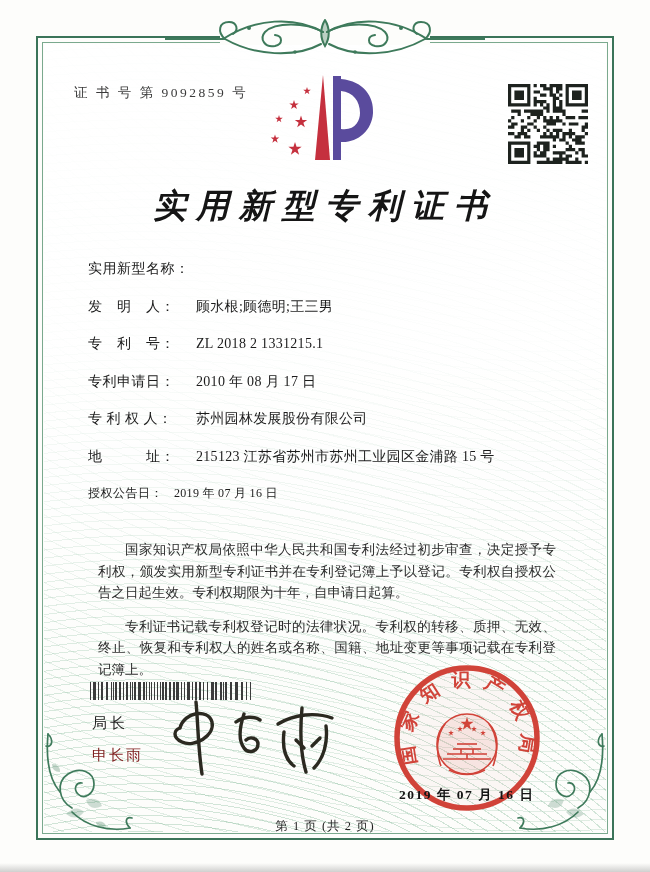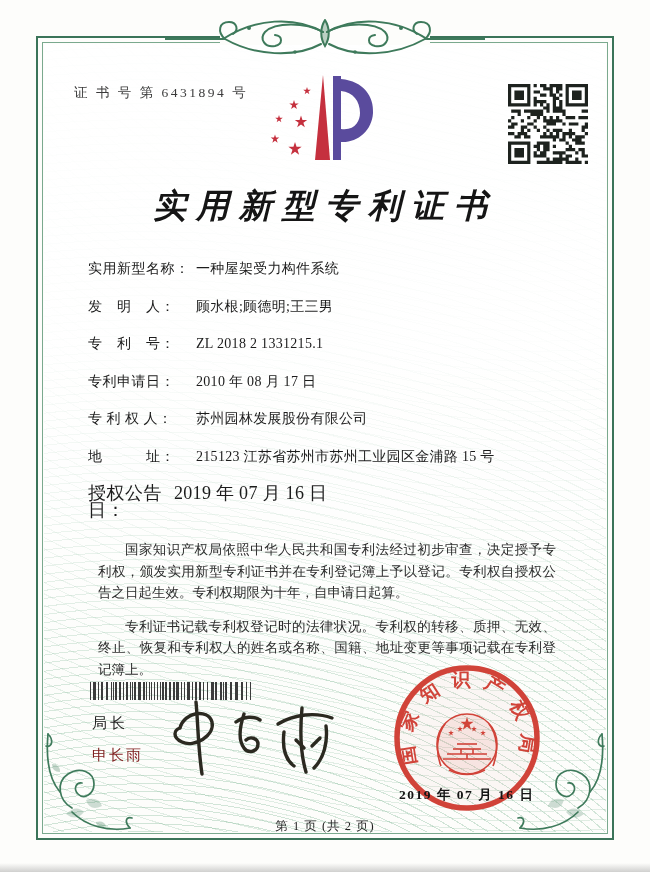--- a/index.html
+++ b/index.html
@@ -29,21 +29,21 @@
   .cert-no{position:absolute;left:74px;top:84px;font-size:13.5px;letter-spacing:2.5px;color:#3a3a3a;}
   .logo{position:absolute;left:266px;top:70px;width:118px;height:102px;}
   .qr{position:absolute;left:508px;top:84px;width:80px;height:80px;}
   .title{position:absolute;left:0;right:0;top:184px;text-align:center;
          font-size:33px;font-weight:700;letter-spacing:10px;color:#151515;font-style:italic;}
   
   .fields{position:absolute;left:88px;top:260px;width:482px;}
   .field-row{display:flex;margin-bottom:20.5px;font-size:14px;line-height:17px;color:#1c1c1c;}
   .field-label{flex:0 0 108px;letter-spacing:.5px;}
   .field-value{flex:1;letter-spacing:.3px;}
-  .grant-row{display:flex;font-size:18px;line-height:17px;color:#1c1c1c;}
+  .grant-row{display:flex;font-size:12px;line-height:17px;color:#1c1c1c;}
   .grant-pair{display:flex;}
   .grant-pair.first{width:272px;}
   .grant-pair .field-label{flex:0 0 86px;}
   
   .body-text{position:absolute;left:86px;top:527px;width:482px;
              font-size:13.5px;line-height:21.6px;color:#2d2d2d;text-align:justify;}
   .body-text p{margin:12px;text-indent:2em;}
   
   .barcode{position:absolute;left:90px;top:682px;width:165px;height:18px;}
   .signer-title{position:absolute;left:92px;top:714px;font-size:15px;letter-spacing:3px;color:#222;}
@@ -103,21 +103,21 @@
       <path d="M34,78 C20,70 18,52 30,44 C42,36 56,42 56,54 C56,64 46,70 40,64 C35,59 38,52 44,53"></path>
       <path d="M10,4 C8,26 10,48 22,62"></path>
       <path d="M10,4 C16,10 14,18 8,16"></path>
       <path d="M92,98 C70,102 48,96 34,82"></path>
       <path d="M92,98 C86,92 88,86 94,88"></path>
       <path d="M48,70 q12,-4 16,6 q-12,6 -16,-6" fill="rgba(62,122,91,.25)" stroke="none"></path>
       <path d="M28,84 q10,-10 18,-2 q-8,10 -18,2" fill="rgba(62,122,91,.25)" stroke="none"></path>
     </g>
   </svg>
 
-  <div class="cert-no">证 书 号 第 6431894 号</div>
+  <div class="cert-no">证 书 号 第 9092859 号</div>
 
   <svg class="logo" viewBox="0 0 118 102">
     <defs>
       <path id="star" d="M0,-1 L0.224,-0.309 0.951,-0.309 0.363,0.118 0.588,0.809 0,0.382 -0.588,0.809 -0.363,0.118 -0.951,-0.309 -0.224,-0.309 Z"></path>
     </defs>
     <path d="M67,6 L75,6 L75,90 L67,90 Z" fill="#5a4b9d"></path>
     <path d="M75,9 C98,11 108,27 107,43 C106,61 91,73 75,72 L75,59 C89,61 94,51 94,43 C94,31 87,22 75,21 Z" fill="#5a4b9d"></path>
     <path d="M57,5 L64,90 L49,90 Z" fill="#c5303e"></path>
     <use href="#star" transform="translate(41,21) scale(4)" fill="#c5303e"></use>
     <use href="#star" transform="translate(28,35) scale(5)" fill="#c5303e"></use>
@@ -129,21 +129,20 @@
 
   <svg class="qr" id="qr-svg" viewBox="0 0 80 80">
       <path d="M0.00,0.00h3.20v3.20h-3.20zM3.20,0.00h3.20v3.20h-3.20zM6.40,0.00h3.20v3.20h-3.20zM9.60,0.00h3.20v3.20h-3.20zM12.80,0.00h3.20v3.20h-3.20zM16.00,0.00h3.20v3.20h-3.20zM19.20,0.00h3.20v3.20h-3.20zM25.60,0.00h3.20v3.20h-3.20zM32.00,0.00h3.20v3.20h-3.20zM35.20,0.00h3.20v3.20h-3.20zM41.60,0.00h3.20v3.20h-3.20zM44.80,0.00h3.20v3.20h-3.20zM48.00,0.00h3.20v3.20h-3.20zM51.20,0.00h3.20v3.20h-3.20zM57.60,0.00h3.20v3.20h-3.20zM60.80,0.00h3.20v3.20h-3.20zM64.00,0.00h3.20v3.20h-3.20zM67.20,0.00h3.20v3.20h-3.20zM70.40,0.00h3.20v3.20h-3.20zM73.60,0.00h3.20v3.20h-3.20zM76.80,0.00h3.20v3.20h-3.20zM0.00,3.20h3.20v3.20h-3.20zM19.20,3.20h3.20v3.20h-3.20zM35.20,3.20h3.20v3.20h-3.20zM38.40,3.20h3.20v3.20h-3.20zM41.60,3.20h3.20v3.20h-3.20zM48.00,3.20h3.20v3.20h-3.20zM51.20,3.20h3.20v3.20h-3.20zM57.60,3.20h3.20v3.20h-3.20zM76.80,3.20h3.20v3.20h-3.20zM0.00,6.40h3.20v3.20h-3.20zM6.40,6.40h3.20v3.20h-3.20zM9.60,6.40h3.20v3.20h-3.20zM12.80,6.40h3.20v3.20h-3.20zM19.20,6.40h3.20v3.20h-3.20zM25.60,6.40h3.20v3.20h-3.20zM28.80,6.40h3.20v3.20h-3.20zM41.60,6.40h3.20v3.20h-3.20zM48.00,6.40h3.20v3.20h-3.20zM57.60,6.40h3.20v3.20h-3.20zM64.00,6.40h3.20v3.20h-3.20zM67.20,6.40h3.20v3.20h-3.20zM70.40,6.40h3.20v3.20h-3.20zM76.80,6.40h3.20v3.20h-3.20zM0.00,9.60h3.20v3.20h-3.20zM6.40,9.60h3.20v3.20h-3.20zM9.60,9.60h3.20v3.20h-3.20zM12.80,9.60h3.20v3.20h-3.20zM19.20,9.60h3.20v3.20h-3.20zM32.00,9.60h3.20v3.20h-3.20zM35.20,9.60h3.20v3.20h-3.20zM41.60,9.60h3.20v3.20h-3.20zM44.80,9.60h3.20v3.20h-3.20zM51.20,9.60h3.20v3.20h-3.20zM57.60,9.60h3.20v3.20h-3.20zM64.00,9.60h3.20v3.20h-3.20zM67.20,9.60h3.20v3.20h-3.20zM70.40,9.60h3.20v3.20h-3.20zM76.80,9.60h3.20v3.20h-3.20zM0.00,12.80h3.20v3.20h-3.20zM6.40,12.80h3.20v3.20h-3.20zM9.60,12.80h3.20v3.20h-3.20zM12.80,12.80h3.20v3.20h-3.20zM19.20,12.80h3.20v3.20h-3.20zM25.60,12.80h3.20v3.20h-3.20zM44.80,12.80h3.20v3.20h-3.20zM48.00,12.80h3.20v3.20h-3.20zM57.60,12.80h3.20v3.20h-3.20zM64.00,12.80h3.20v3.20h-3.20zM67.20,12.80h3.20v3.20h-3.20zM70.40,12.80h3.20v3.20h-3.20zM76.80,12.80h3.20v3.20h-3.20zM0.00,16.00h3.20v3.20h-3.20zM19.20,16.00h3.20v3.20h-3.20zM25.60,16.00h3.20v3.20h-3.20zM28.80,16.00h3.20v3.20h-3.20zM32.00,16.00h3.20v3.20h-3.20zM35.20,16.00h3.20v3.20h-3.20zM44.80,16.00h3.20v3.20h-3.20zM51.20,16.00h3.20v3.20h-3.20zM57.60,16.00h3.20v3.20h-3.20zM76.80,16.00h3.20v3.20h-3.20zM0.00,19.20h3.20v3.20h-3.20zM3.20,19.20h3.20v3.20h-3.20zM6.40,19.20h3.20v3.20h-3.20zM9.60,19.20h3.20v3.20h-3.20zM12.80,19.20h3.20v3.20h-3.20zM16.00,19.20h3.20v3.20h-3.20zM19.20,19.20h3.20v3.20h-3.20zM25.60,19.20h3.20v3.20h-3.20zM32.00,19.20h3.20v3.20h-3.20zM38.40,19.20h3.20v3.20h-3.20zM44.80,19.20h3.20v3.20h-3.20zM51.20,19.20h3.20v3.20h-3.20zM57.60,19.20h3.20v3.20h-3.20zM60.80,19.20h3.20v3.20h-3.20zM64.00,19.20h3.20v3.20h-3.20zM67.20,19.20h3.20v3.20h-3.20zM70.40,19.20h3.20v3.20h-3.20zM73.60,19.20h3.20v3.20h-3.20zM76.80,19.20h3.20v3.20h-3.20zM35.20,22.40h3.20v3.20h-3.20zM38.40,22.40h3.20v3.20h-3.20zM44.80,22.40h3.20v3.20h-3.20zM48.00,22.40h3.20v3.20h-3.20zM51.20,22.40h3.20v3.20h-3.20zM3.20,25.60h3.20v3.20h-3.20zM6.40,25.60h3.20v3.20h-3.20zM9.60,25.60h3.20v3.20h-3.20zM16.00,25.60h3.20v3.20h-3.20zM19.20,25.60h3.20v3.20h-3.20zM22.40,25.60h3.20v3.20h-3.20zM25.60,25.60h3.20v3.20h-3.20zM28.80,25.60h3.20v3.20h-3.20zM32.00,25.60h3.20v3.20h-3.20zM38.40,25.60h3.20v3.20h-3.20zM44.80,25.60h3.20v3.20h-3.20zM48.00,25.60h3.20v3.20h-3.20zM51.20,25.60h3.20v3.20h-3.20zM54.40,25.60h3.20v3.20h-3.20zM73.60,25.60h3.20v3.20h-3.20zM76.80,25.60h3.20v3.20h-3.20zM9.60,28.80h3.20v3.20h-3.20zM22.40,28.80h3.20v3.20h-3.20zM25.60,28.80h3.20v3.20h-3.20zM28.80,28.80h3.20v3.20h-3.20zM32.00,28.80h3.20v3.20h-3.20zM54.40,28.80h3.20v3.20h-3.20zM3.20,32.00h3.20v3.20h-3.20zM19.20,32.00h3.20v3.20h-3.20zM28.80,32.00h3.20v3.20h-3.20zM35.20,32.00h3.20v3.20h-3.20zM41.60,32.00h3.20v3.20h-3.20zM48.00,32.00h3.20v3.20h-3.20zM57.60,32.00h3.20v3.20h-3.20zM60.80,32.00h3.20v3.20h-3.20zM64.00,32.00h3.20v3.20h-3.20zM70.40,32.00h3.20v3.20h-3.20zM73.60,32.00h3.20v3.20h-3.20zM76.80,32.00h3.20v3.20h-3.20zM0.00,35.20h3.20v3.20h-3.20zM12.80,35.20h3.20v3.20h-3.20zM25.60,35.20h3.20v3.20h-3.20zM35.20,35.20h3.20v3.20h-3.20zM38.40,35.20h3.20v3.20h-3.20zM41.60,35.20h3.20v3.20h-3.20zM44.80,35.20h3.20v3.20h-3.20zM48.00,35.20h3.20v3.20h-3.20zM51.20,35.20h3.20v3.20h-3.20zM3.20,38.40h3.20v3.20h-3.20zM6.40,38.40h3.20v3.20h-3.20zM19.20,38.40h3.20v3.20h-3.20zM22.40,38.40h3.20v3.20h-3.20zM38.40,38.40h3.20v3.20h-3.20zM41.60,38.40h3.20v3.20h-3.20zM44.80,38.40h3.20v3.20h-3.20zM54.40,38.40h3.20v3.20h-3.20zM60.80,38.40h3.20v3.20h-3.20zM64.00,38.40h3.20v3.20h-3.20zM67.20,38.40h3.20v3.20h-3.20zM76.80,38.40h3.20v3.20h-3.20zM0.00,41.60h3.20v3.20h-3.20zM3.20,41.60h3.20v3.20h-3.20zM12.80,41.60h3.20v3.20h-3.20zM16.00,41.60h3.20v3.20h-3.20zM25.60,41.60h3.20v3.20h-3.20zM35.20,41.60h3.20v3.20h-3.20zM73.60,41.60h3.20v3.20h-3.20zM76.80,41.60h3.20v3.20h-3.20zM12.80,44.80h3.20v3.20h-3.20zM19.20,44.80h3.20v3.20h-3.20zM28.80,44.80h3.20v3.20h-3.20zM38.40,44.80h3.20v3.20h-3.20zM44.80,44.80h3.20v3.20h-3.20zM48.00,44.80h3.20v3.20h-3.20zM51.20,44.80h3.20v3.20h-3.20zM60.80,44.80h3.20v3.20h-3.20zM73.60,44.80h3.20v3.20h-3.20zM0.00,48.00h3.20v3.20h-3.20zM3.20,48.00h3.20v3.20h-3.20zM9.60,48.00h3.20v3.20h-3.20zM12.80,48.00h3.20v3.20h-3.20zM16.00,48.00h3.20v3.20h-3.20zM35.20,48.00h3.20v3.20h-3.20zM41.60,48.00h3.20v3.20h-3.20zM48.00,48.00h3.20v3.20h-3.20zM54.40,48.00h3.20v3.20h-3.20zM57.60,48.00h3.20v3.20h-3.20zM60.80,48.00h3.20v3.20h-3.20zM64.00,48.00h3.20v3.20h-3.20zM76.80,48.00h3.20v3.20h-3.20zM6.40,51.20h3.20v3.20h-3.20zM9.60,51.20h3.20v3.20h-3.20zM16.00,51.20h3.20v3.20h-3.20zM19.20,51.20h3.20v3.20h-3.20zM32.00,51.20h3.20v3.20h-3.20zM35.20,51.20h3.20v3.20h-3.20zM38.40,51.20h3.20v3.20h-3.20zM41.60,51.20h3.20v3.20h-3.20zM44.80,51.20h3.20v3.20h-3.20zM48.00,51.20h3.20v3.20h-3.20zM54.40,51.20h3.20v3.20h-3.20zM60.80,51.20h3.20v3.20h-3.20zM67.20,51.20h3.20v3.20h-3.20zM70.40,51.20h3.20v3.20h-3.20zM73.60,51.20h3.20v3.20h-3.20zM44.80,54.40h3.20v3.20h-3.20zM51.20,54.40h3.20v3.20h-3.20zM54.40,54.40h3.20v3.20h-3.20zM64.00,54.40h3.20v3.20h-3.20zM67.20,54.40h3.20v3.20h-3.20zM70.40,54.40h3.20v3.20h-3.20zM0.00,57.60h3.20v3.20h-3.20zM3.20,57.60h3.20v3.20h-3.20zM6.40,57.60h3.20v3.20h-3.20zM9.60,57.60h3.20v3.20h-3.20zM12.80,57.60h3.20v3.20h-3.20zM16.00,57.60h3.20v3.20h-3.20zM19.20,57.60h3.20v3.20h-3.20zM28.80,57.60h3.20v3.20h-3.20zM32.00,57.60h3.20v3.20h-3.20zM35.20,57.60h3.20v3.20h-3.20zM38.40,57.60h3.20v3.20h-3.20zM57.60,57.60h3.20v3.20h-3.20zM67.20,57.60h3.20v3.20h-3.20zM70.40,57.60h3.20v3.20h-3.20zM73.60,57.60h3.20v3.20h-3.20zM0.00,60.80h3.20v3.20h-3.20zM19.20,60.80h3.20v3.20h-3.20zM25.60,60.80h3.20v3.20h-3.20zM28.80,60.80h3.20v3.20h-3.20zM35.20,60.80h3.20v3.20h-3.20zM38.40,60.80h3.20v3.20h-3.20zM44.80,60.80h3.20v3.20h-3.20zM60.80,60.80h3.20v3.20h-3.20zM0.00,64.00h3.20v3.20h-3.20zM6.40,64.00h3.20v3.20h-3.20zM9.60,64.00h3.20v3.20h-3.20zM12.80,64.00h3.20v3.20h-3.20zM19.20,64.00h3.20v3.20h-3.20zM28.80,64.00h3.20v3.20h-3.20zM35.20,64.00h3.20v3.20h-3.20zM38.40,64.00h3.20v3.20h-3.20zM57.60,64.00h3.20v3.20h-3.20zM60.80,64.00h3.20v3.20h-3.20zM64.00,64.00h3.20v3.20h-3.20zM70.40,64.00h3.20v3.20h-3.20zM73.60,64.00h3.20v3.20h-3.20zM0.00,67.20h3.20v3.20h-3.20zM6.40,67.20h3.20v3.20h-3.20zM9.60,67.20h3.20v3.20h-3.20zM12.80,67.20h3.20v3.20h-3.20zM19.20,67.20h3.20v3.20h-3.20zM25.60,67.20h3.20v3.20h-3.20zM32.00,67.20h3.20v3.20h-3.20zM35.20,67.20h3.20v3.20h-3.20zM44.80,67.20h3.20v3.20h-3.20zM48.00,67.20h3.20v3.20h-3.20zM51.20,67.20h3.20v3.20h-3.20zM54.40,67.20h3.20v3.20h-3.20zM67.20,67.20h3.20v3.20h-3.20zM73.60,67.20h3.20v3.20h-3.20zM0.00,70.40h3.20v3.20h-3.20zM6.40,70.40h3.20v3.20h-3.20zM9.60,70.40h3.20v3.20h-3.20zM12.80,70.40h3.20v3.20h-3.20zM19.20,70.40h3.20v3.20h-3.20zM25.60,70.40h3.20v3.20h-3.20zM28.80,70.40h3.20v3.20h-3.20zM32.00,70.40h3.20v3.20h-3.20zM35.20,70.40h3.20v3.20h-3.20zM51.20,70.40h3.20v3.20h-3.20zM57.60,70.40h3.20v3.20h-3.20zM60.80,70.40h3.20v3.20h-3.20zM73.60,70.40h3.20v3.20h-3.20zM76.80,70.40h3.20v3.20h-3.20zM0.00,73.60h3.20v3.20h-3.20zM19.20,73.60h3.20v3.20h-3.20zM38.40,73.60h3.20v3.20h-3.20zM44.80,73.60h3.20v3.20h-3.20zM48.00,73.60h3.20v3.20h-3.20zM51.20,73.60h3.20v3.20h-3.20zM54.40,73.60h3.20v3.20h-3.20zM57.60,73.60h3.20v3.20h-3.20zM67.20,73.60h3.20v3.20h-3.20zM0.00,76.80h3.20v3.20h-3.20zM3.20,76.80h3.20v3.20h-3.20zM6.40,76.80h3.20v3.20h-3.20zM9.60,76.80h3.20v3.20h-3.20zM12.80,76.80h3.20v3.20h-3.20zM16.00,76.80h3.20v3.20h-3.20zM19.20,76.80h3.20v3.20h-3.20zM28.80,76.80h3.20v3.20h-3.20zM32.00,76.80h3.20v3.20h-3.20zM35.20,76.80h3.20v3.20h-3.20zM38.40,76.80h3.20v3.20h-3.20zM41.60,76.80h3.20v3.20h-3.20zM44.80,76.80h3.20v3.20h-3.20zM48.00,76.80h3.20v3.20h-3.20zM51.20,76.80h3.20v3.20h-3.20zM57.60,76.80h3.20v3.20h-3.20zM60.80,76.80h3.20v3.20h-3.20zM64.00,76.80h3.20v3.20h-3.20zM67.20,76.80h3.20v3.20h-3.20zM70.40,76.80h3.20v3.20h-3.20zM76.80,76.80h3.20v3.20h-3.20z" fill="#1d221e"></path>
     </svg>
 
   <div class="title">实用新型专利证书</div>
 
   <div class="fields">
     <div class="field-row">
       <span class="field-label">实用新型名称：</span>
-      <span class="field-value">一种屋架受力构件系统</span>
     </div>
     <div class="field-row">
       <span class="field-label">发　明　人：</span>
       <span class="field-value">顾水根;顾德明;王三男</span>
     </div>
     <div class="field-row">
       <span class="field-label">专　利　号：</span>
       <span class="field-value">ZL 2018 2 1331215.1</span>
     </div>
     <div class="field-row">

